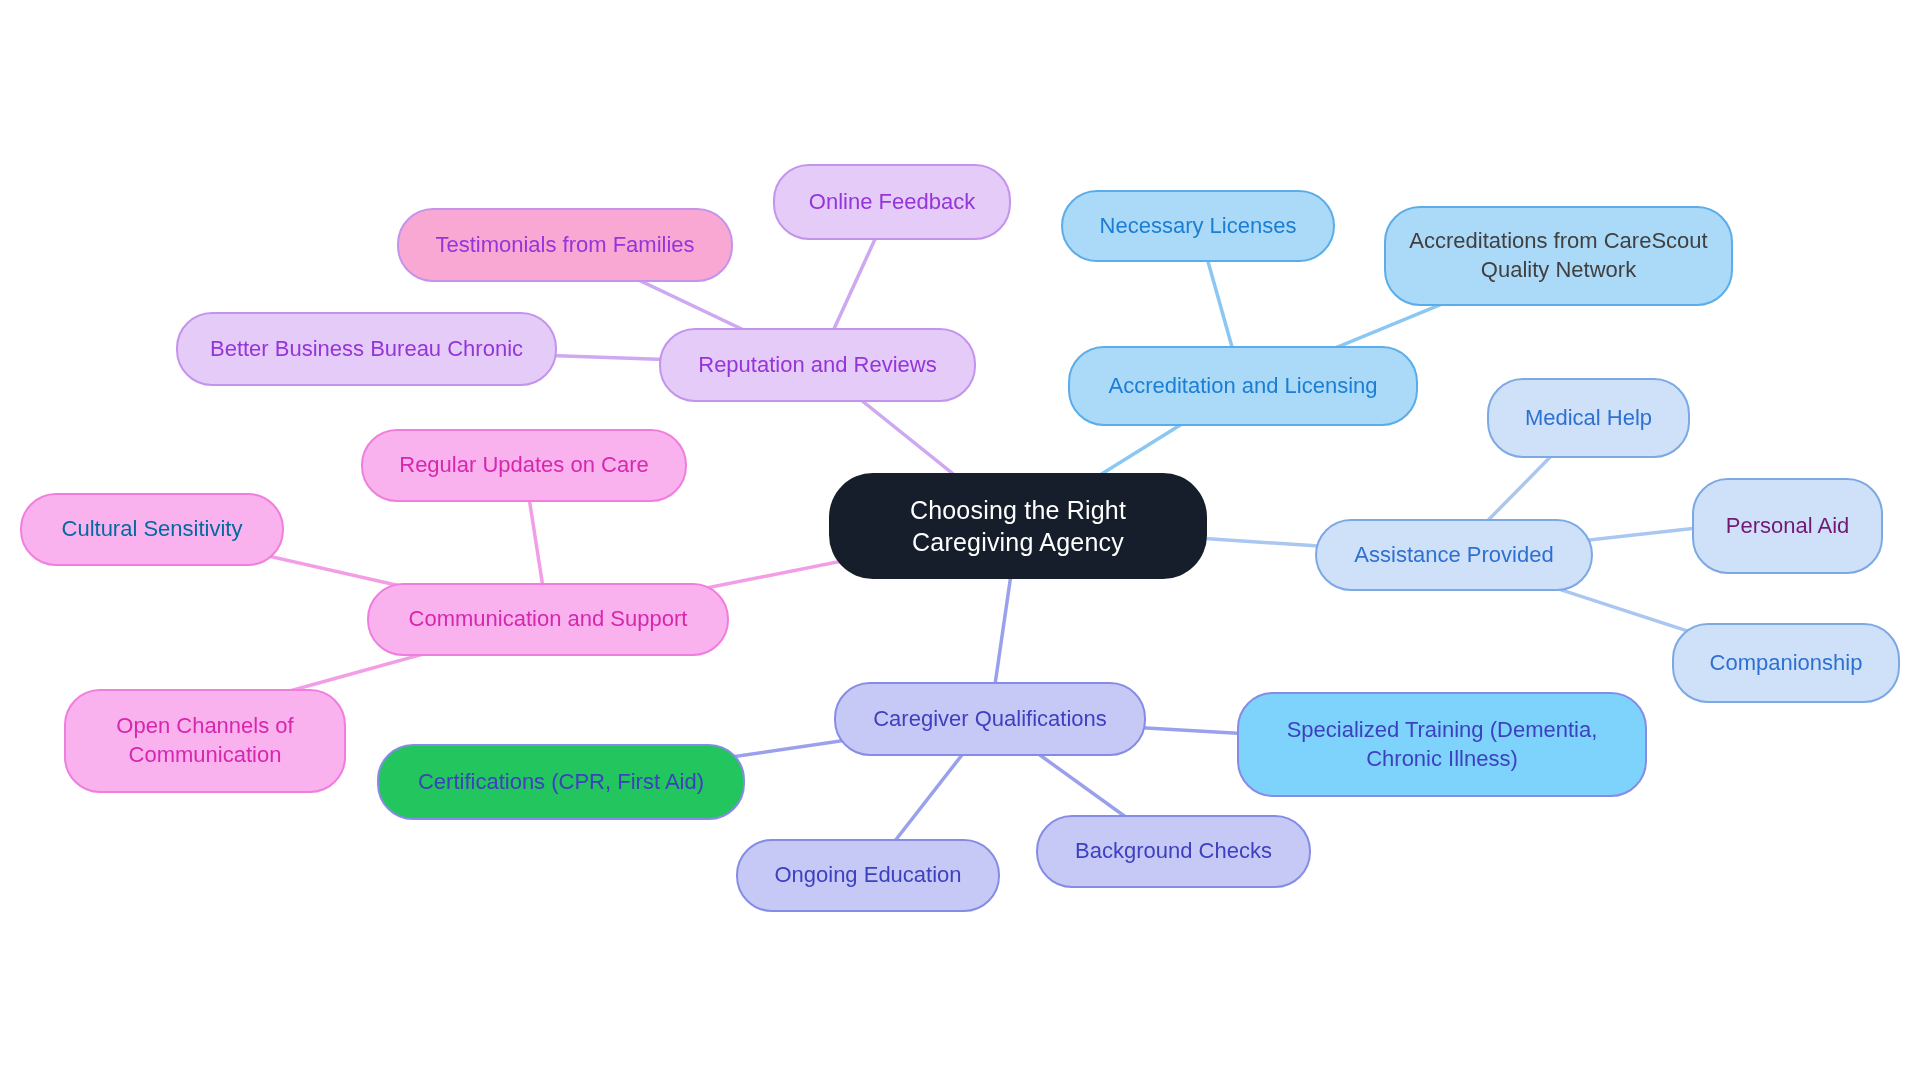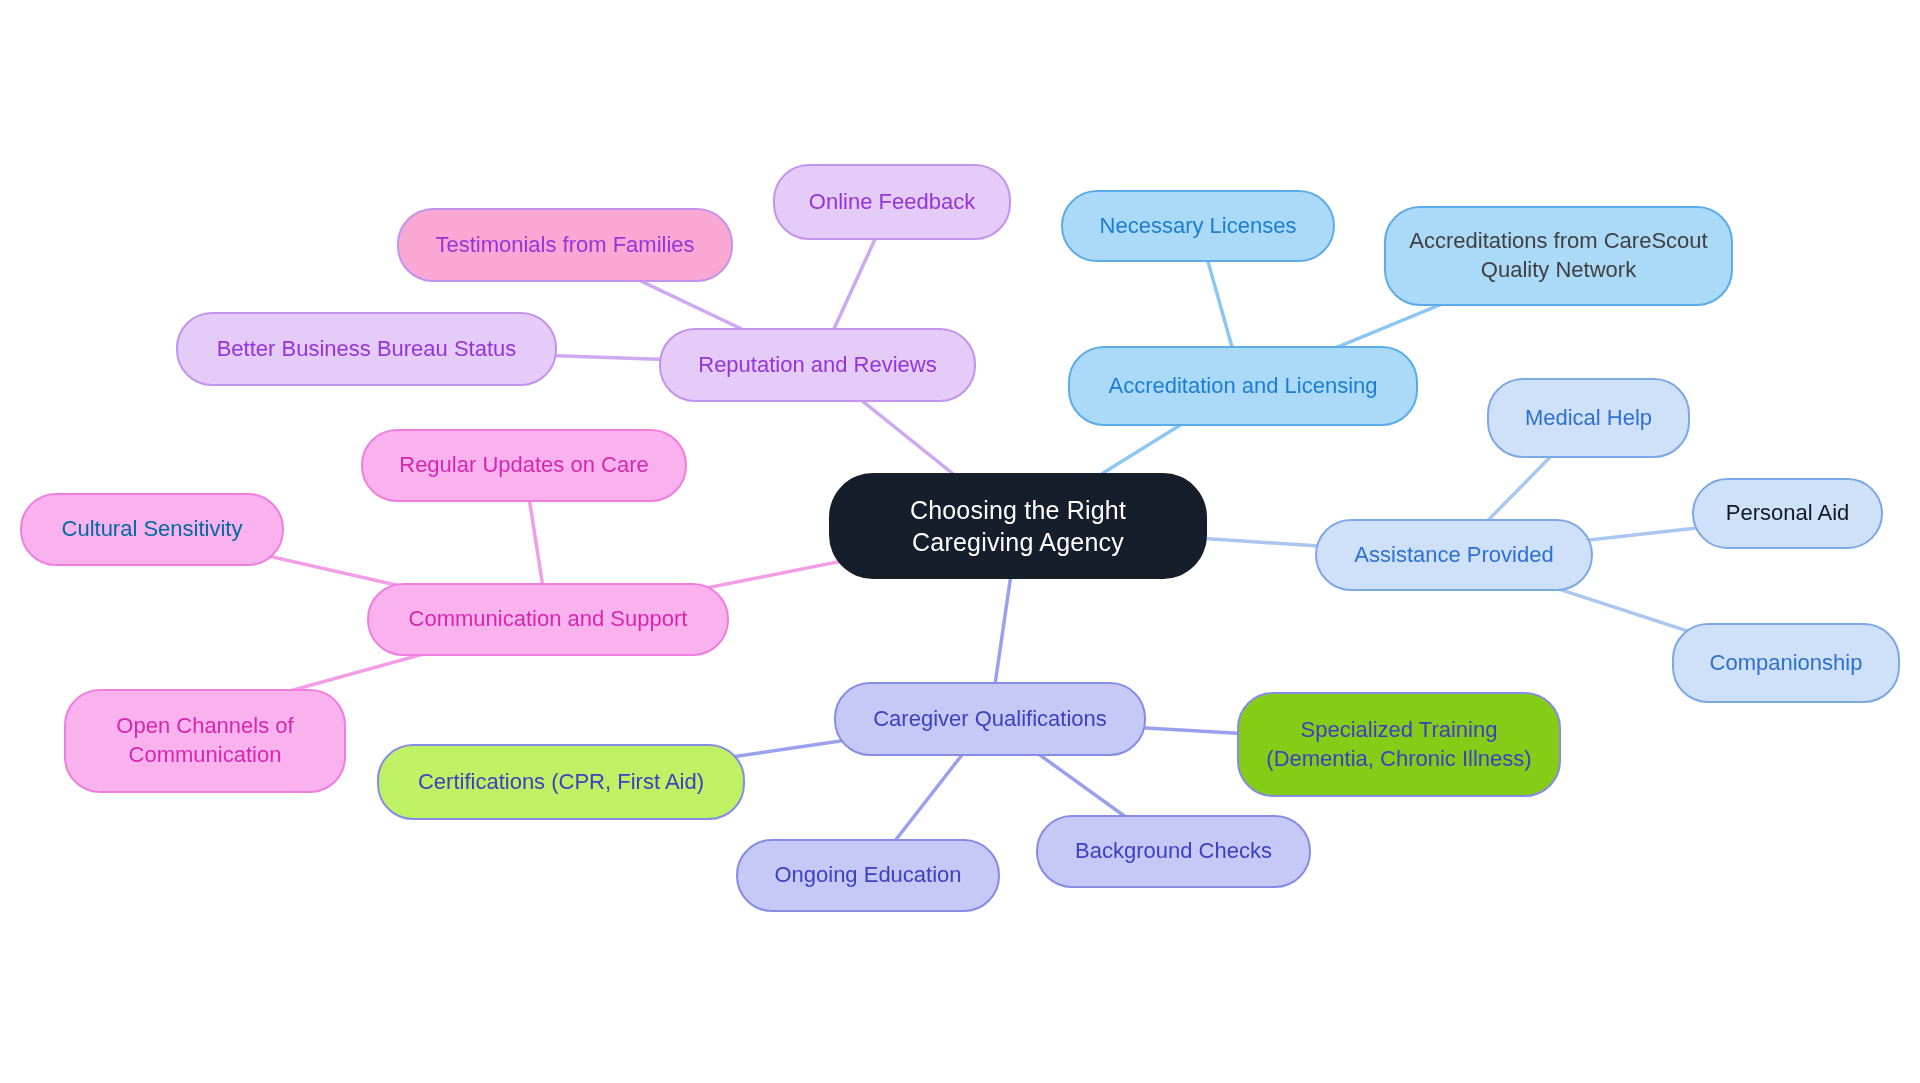--- a/index.html
+++ b/index.html
@@ -64,30 +64,30 @@
       <line x1="990" y1="719" x2="1431" y2="744.5" stroke="#9aa1ec" stroke-width="3.5" stroke-linecap="round"></line>
       <line x1="990" y1="719" x2="561" y2="782" stroke="#9aa1ec" stroke-width="3.5" stroke-linecap="round"></line>
       <line x1="990" y1="719" x2="868" y2="875.5" stroke="#9aa1ec" stroke-width="3.5" stroke-linecap="round"></line>
       <line x1="990" y1="719" x2="1173.5" y2="851.5" stroke="#9aa1ec" stroke-width="3.5" stroke-linecap="round"></line>
     </svg>
 
 <div class="node central" style="left: 829px; top: 473px; width: 378px; height: 106px; background: rgb(21, 30, 42); border-color: rgb(21, 30, 42); color: rgb(255, 255, 255);">Choosing the Right Caregiving Agency</div>
     <div class="node" style="left: 659px; top: 328px; width: 317px; height: 74px; background: rgb(228, 203, 248); border-color: rgb(196, 148, 236); color: rgb(149, 53, 217);">Reputation and Reviews</div>
     <div class="node" style="left: 773px; top: 164px; width: 238px; height: 76px; background: rgb(228, 203, 248); border-color: rgb(196, 148, 236); color: rgb(149, 53, 217);">Online Feedback</div>
     <div class="node" style="left: 397px; top: 208px; width: 336px; height: 74px; background: #f9a8d4; border-color: rgb(196, 148, 236); color: rgb(149, 53, 217);">Testimonials from Families</div>
-    <div class="node" style="left: 176px; top: 312px; width: 381px; height: 74px; background: rgb(228, 203, 248); border-color: rgb(196, 148, 236); color: rgb(149, 53, 217);">Better Business Bureau Status</div>
+    <div class="node" style="left: 176px; top: 312px; width: 381px; height: 74px; background: rgb(228, 203, 248); border-color: rgb(196, 148, 236); color: rgb(149, 53, 217);">Better Business Bureau Chronic</div>
     <div class="node" style="left: 1068px; top: 346px; width: 350px; height: 80px; background: rgb(171, 217, 248); border-color: rgb(90, 173, 233); color: rgb(27, 126, 210);">Accreditation and Licensing</div>
     <div class="node" style="left: 1061px; top: 190px; width: 274px; height: 72px; background: rgb(171, 217, 248); border-color: rgb(90, 173, 233); color: rgb(27, 126, 210);">Necessary Licenses</div>
     <div class="node" style="left: 1384px; top: 206px; width: 349px; height: 100px; background: rgb(171, 217, 248); border-color: rgb(90, 173, 233); color: #404040;">Accreditations from CareScout Quality Network</div>
     <div class="node" style="left: 1315px; top: 519px; width: 278px; height: 72px; background: rgb(207, 225, 248); border-color: rgb(124, 168, 228); color: rgb(46, 112, 209);">Assistance Provided</div>
     <div class="node" style="left: 1487px; top: 378px; width: 203px; height: 80px; background: rgb(207, 225, 248); border-color: rgb(124, 168, 228); color: rgb(46, 112, 209);">Medical Help</div>
-    <div class="node" style="left: 1692px; top: 478px; width: 191px; height: 71px; background: rgb(207, 225, 248); border-color: rgb(124, 168, 228); color: #0f172a;">Personal Aid</div>
+    <div class="node" style="left: 1692px; top: 478px; width: 191px; height: 96px; background: rgb(207, 225, 248); border-color: rgb(124, 168, 228); color: #701a75;">Personal Aid</div>
     <div class="node" style="left: 1672px; top: 623px; width: 228px; height: 80px; background: rgb(207, 225, 248); border-color: rgb(124, 168, 228); color: rgb(46, 112, 209);">Companionship</div>
     <div class="node" style="left: 367px; top: 583px; width: 362px; height: 73px; background: rgb(249, 178, 238); border-color: rgb(240, 126, 221); color: rgb(214, 39, 173);">Communication and Support</div>
     <div class="node" style="left: 361px; top: 429px; width: 326px; height: 73px; background: rgb(249, 178, 238); border-color: rgb(240, 126, 221); color: rgb(214, 39, 173);">Regular Updates on Care</div>
     <div class="node" style="left: 20px; top: 493px; width: 264px; height: 73px; background: rgb(249, 178, 238); border-color: rgb(240, 126, 221); color: #0369a1;">Cultural Sensitivity</div>
     <div class="node" style="left: 64px; top: 667px; width: 282px; height: 104px; background: rgb(249, 178, 238); border-color: rgb(240, 126, 221); color: rgb(214, 39, 173); margin-top: 22px;">Open Channels of Communication</div>
     <div class="node" style="left: 834px; top: 682px; width: 312px; height: 74px; background: rgb(198, 201, 246); border-color: rgb(134, 140, 229); color: rgb(61, 65, 191);">Caregiver Qualifications</div>
-    <div class="node" style="left: 1237px; top: 692px; width: 324px; height: 105px; background: #84cc16; border-color: rgb(134, 140, 229); color: rgb(61, 65, 191);">Specialized Training (Dementia, Chronic Illness)</div>
-    <div class="node" style="left: 377px; top: 744px; width: 368px; height: 76px; background: #bef264; border-color: rgb(134, 140, 229); color: rgb(61, 65, 191);">Certifications (CPR, First Aid)</div>
+    <div class="node" style="left: 1237px; top: 692px; width: 410px; height: 105px; background: #7dd3fc; border-color: rgb(134, 140, 229); color: rgb(61, 65, 191);">Specialized Training (Dementia, Chronic Illness)</div>
+    <div class="node" style="left: 377px; top: 744px; width: 368px; height: 76px; background: #22c55e; border-color: rgb(134, 140, 229); color: rgb(61, 65, 191);">Certifications (CPR, First Aid)</div>
     <div class="node" style="left: 736px; top: 839px; width: 264px; height: 73px; background: rgb(198, 201, 246); border-color: rgb(134, 140, 229); color: rgb(61, 65, 191);">Ongoing Education</div>
     <div class="node" style="left: 1036px; top: 815px; width: 275px; height: 73px; background: rgb(198, 201, 246); border-color: rgb(134, 140, 229); color: rgb(61, 65, 191);">Background Checks</div>
   </div>
 
 </body></html>

